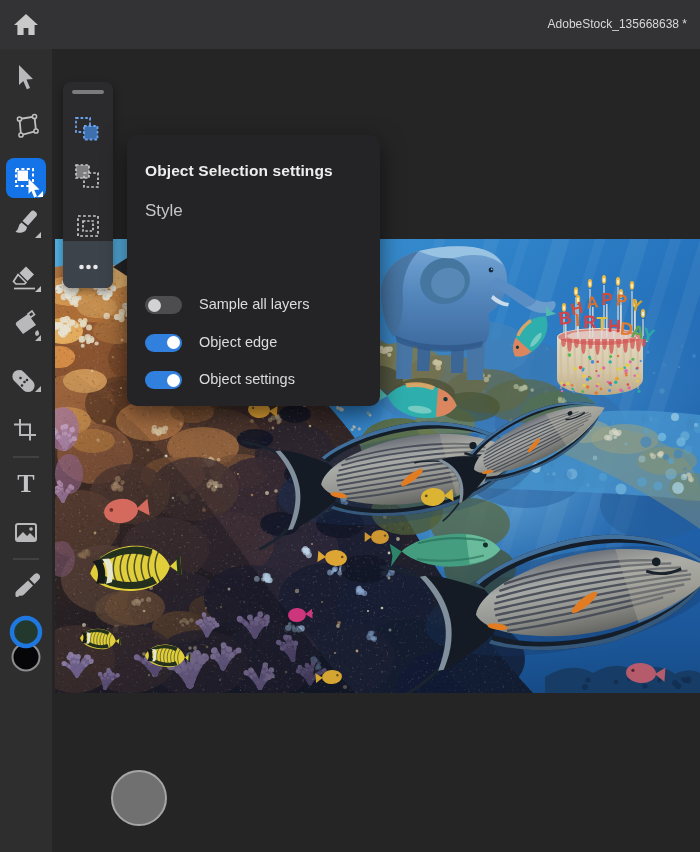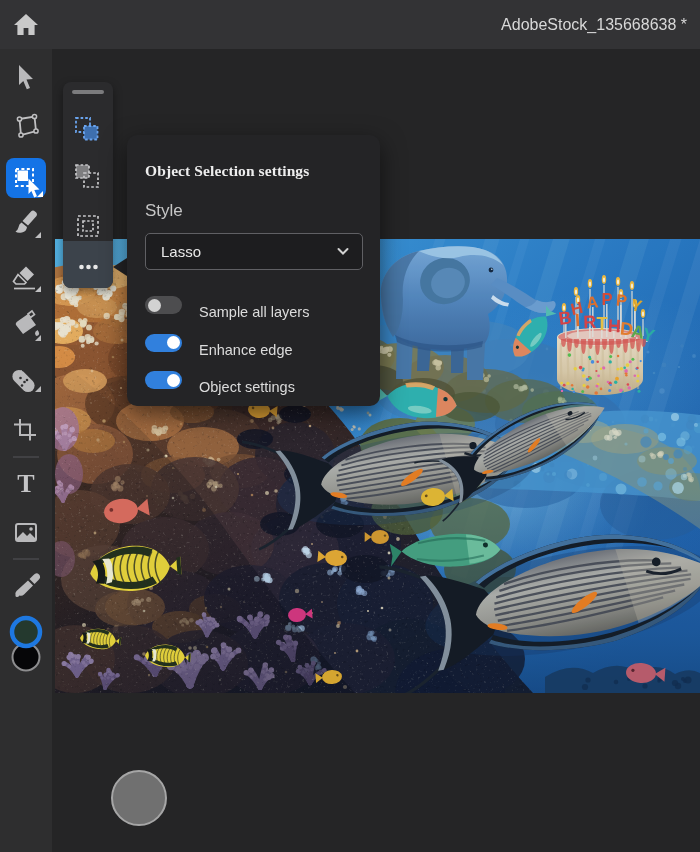--- a/index.html
+++ b/index.html
@@ -1,40 +1,40 @@
 <!DOCTYPE html>
 <html><head>
 <meta charset="utf-8">
 <style>
   html,body{margin:0;padding:0;}
   body{width:700px;height:852px;background:#252526;font-family:"Liberation Sans",sans-serif;overflow:hidden;position:relative;}
   .abs{position:absolute;}
   
   #topbar{left:0;top:0;width:700px;height:49px;background:#333335;}
-  #title{right:13px;top:0;height:49px;line-height:49px;color:#d8d8d8;font-size:16px;}
+  #title{right:13px;top:0;height:49px;line-height:49px;color:#d8d8d8;font-size:12px;}
   
   #toolbar{left:0;top:49px;width:52px;height:803px;background:#2e2e2f;}
   #selTool{left:6px;top:158px;width:40px;height:40px;background:#1473e6;border-radius:8px;}
   
   #flyout{left:63px;top:82px;width:50px;height:206px;background:#2b2b2d;border-radius:8px;box-shadow:0 4px 10px rgba(0,0,0,.4);}
   #flyhover{position:absolute;left:0;top:159px;width:50px;height:47px;background:#3c434b;border-radius:0 0 8px 8px;}
   #flyhandle{position:absolute;left:9px;top:8px;width:32px;height:4px;border-radius:2px;background:#7b7b7d;}
   
   #panel{left:127px;top:135px;width:253px;height:271px;background:#242426;border-radius:10px;box-shadow:0 8px 24px rgba(0,0,0,.55);}
   #notch{left:113px;top:258px;width:0;height:0;border-top:9px solid transparent;border-bottom:9px solid transparent;border-right:14px solid #242426;}
-  #ptitle{position:absolute;left:18px;top:27px;font-size:15.5px;font-weight:bold;color:#ededed;letter-spacing:.1px;font-family:Liberation Serif, serif;}
+  #ptitle{position:absolute;left:18px;top:27px;font-size:15.5px;font-weight:bold;color:#ededed;letter-spacing:.1px;}
   #pstyle{position:absolute;left:18px;top:66px;font-size:17px;color:#c6c6c6;}
   #dropdown{position:absolute;left:18px;top:98px;width:216px;height:35px;background:#1d1d1f;border:1.5px solid #606064;border-radius:5px;}
   #ddtext{position:absolute;left:15px;top:0;height:35px;line-height:35px;font-size:15px;color:#e8e8e8;}
   .trow{position:absolute;left:18px;height:18px;}
   .toggle{position:absolute;left:0;top:0;width:37px;height:18px;border-radius:9px;}
   .tog-off{background:#4d4d4f;}
   .tog-on{background:#3180dd;}
   .knob{position:absolute;top:2.5px;width:13px;height:13px;border-radius:50%;}
-  .tlabel{position:absolute;left:54px;top:-1px;font-size:14.5px;color:#dcdcdc;line-height:19px;white-space:nowrap;margin-top:8px;}
+  .tlabel{position:absolute;left:54px;top:-1px;font-size:14.5px;color:#dcdcdc;line-height:19px;white-space:nowrap;}
   
   #bcircle{left:111px;top:770px;width:56px;height:56px;border-radius:50%;background:#707070;border:2px solid #a6a6a6;box-sizing:border-box;}
 </style>
 </head>
 <body>
 
 <div class="abs" id="photo" style="left:55px;top:239px;width:645px;height:454px;background:#2f7fc5;">
 <svg width="645" height="454" viewBox="0 0 645 454">
 <defs>
 <linearGradient id="water" x1="0" y1="0" x2="1" y2="0.75">
@@ -1588,37 +1588,31 @@
     <circle cx="18.5" cy="185" r="2.3" fill="#e8e8e8"></circle>
     <circle cx="25.5" cy="185" r="2.3" fill="#e8e8e8"></circle>
     <circle cx="32.5" cy="185" r="2.3" fill="#e8e8e8"></circle>
   </svg>
 </div>
 
 <div class="abs" id="notch"></div>
 <div class="abs" id="panel">
   <div id="ptitle">Object Selection settings</div>
   <div id="pstyle">Style</div>
-  <div id="dropdown">
-    <div id="ddtext">Lasso</div>
-    <svg style="position:absolute;right:13px;top:12.5px" width="12" height="9" viewBox="0 0 12 9">
-        <path d="M1.5 2 L6 6.5 L10.5 2" stroke="#d2d2d2" stroke-width="2" fill="none" stroke-linecap="round"></path>
-      </svg>
-  </div>
   <div class="trow" style="top:161px;">
     <div class="toggle tog-off">
         <div class="knob" style="left:2.5px;background:#d2d2d2;"></div>
       </div>
     <div class="tlabel">Sample all layers</div>
   </div>
   <div class="trow" style="top:198.5px;">
     <div class="toggle tog-on">
         <div class="knob" style="left:21.5px;background:#ffffff;"></div>
       </div>
-    <div class="tlabel">Enhance edge</div>
+    <div class="tlabel">Object edge</div>
   </div>
   <div class="trow" style="top:236px;">
     <div class="toggle tog-on">
         <div class="knob" style="left:21.5px;background:#ffffff;"></div>
       </div>
     <div class="tlabel">Object settings</div>
   </div>
 </div>
 
 <div class="abs" id="bcircle"></div>

